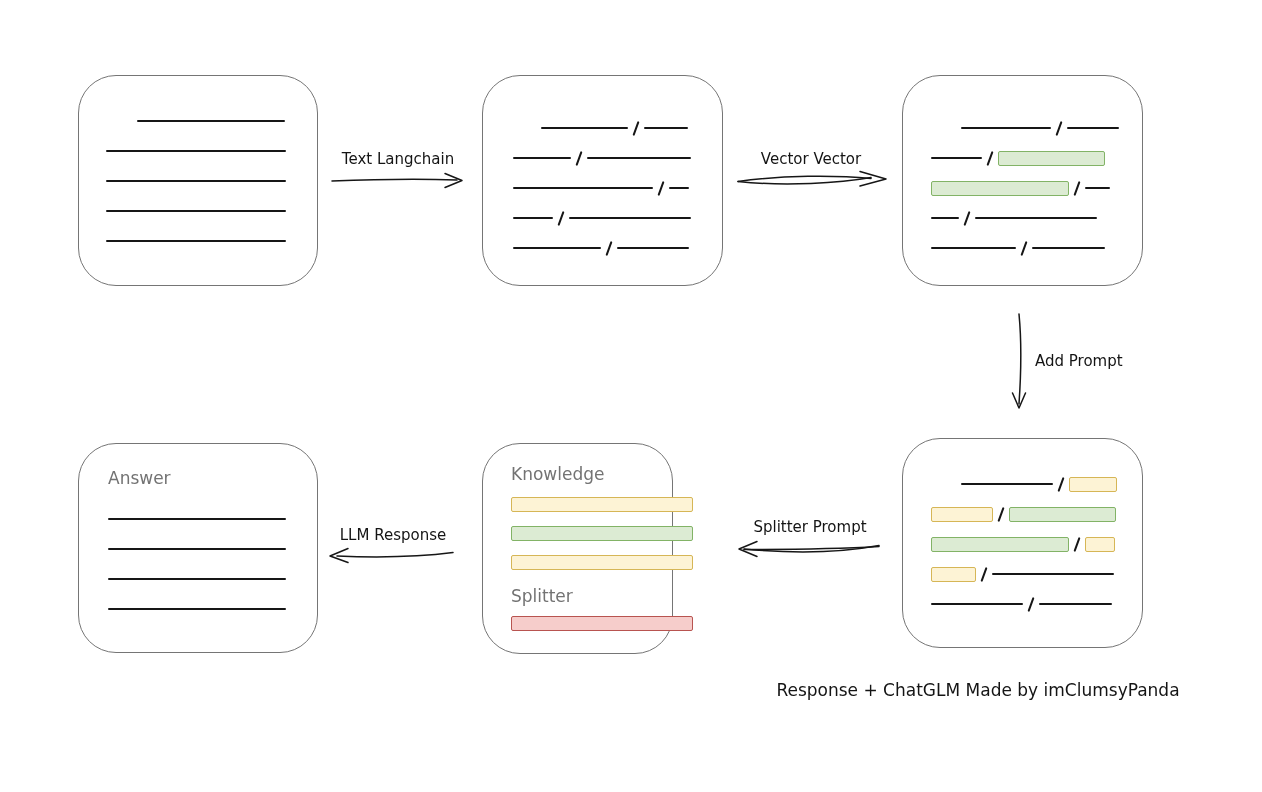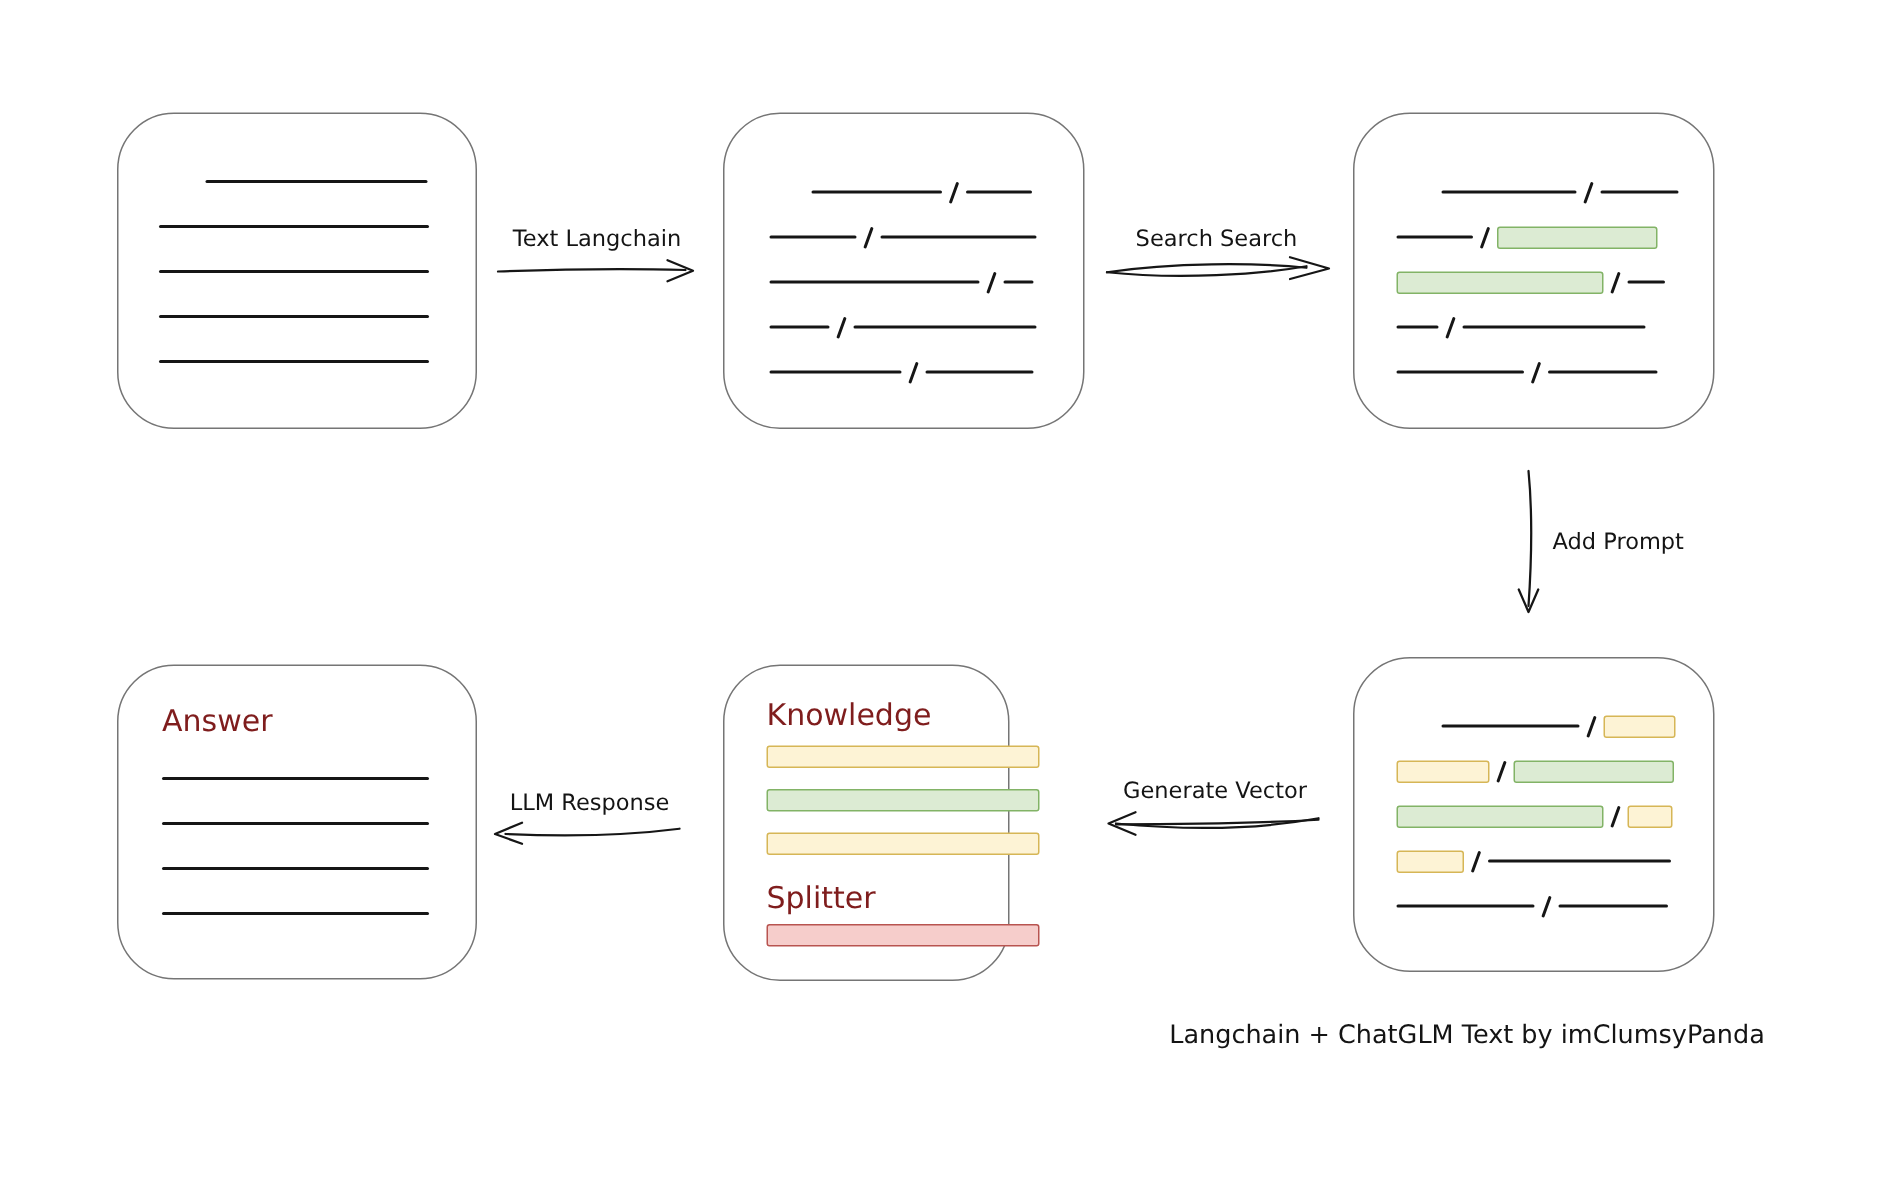--- a/index.html
+++ b/index.html
@@ -24,21 +24,21 @@
   .bar{
     height:15px;box-sizing:border-box;border-radius:2px;
     border:1.4px solid;flex:none;
   }
   .bar.green{background:var(--green-fill);border-color:var(--green-border);}
   .bar.yellow{background:var(--yellow-fill);border-color:var(--yellow-border);}
   .pbar{position:absolute;left:28px;width:182px;height:15px;box-sizing:border-box;border-radius:2px;border:1.4px solid;}
   .pbar.green{background:var(--green-fill);border-color:var(--green-border);}
   .pbar.yellow{background:var(--yellow-fill);border-color:var(--yellow-border);}
   .pbar.red{background:var(--red-fill);border-color:var(--red-border);}
-  .box-label{position:absolute;font-size:20px;white-space:nowrap;color:#7f1d1d;}
+  .box-label{position:absolute;font-size:17px;white-space:nowrap;color:#737373;}
   .arrow-label{position:absolute;font-size:15px;white-space:nowrap;color:#141414;}
   .centered{transform:translateX(-50%);}
   .caption{position:absolute;font-size:17px;white-space:nowrap;color:#141414;transform:translateX(-50%);}
   svg.arrows{position:absolute;left:0;top:0;pointer-events:none;}
   svg.arrows path, svg.arrows polyline{
     fill:none;stroke:#161616;stroke-width:1.5;
     stroke-linecap:round;stroke-linejoin:round;
   }
 </style>
 </head>
@@ -208,19 +208,19 @@
       <path d="M879,546.5 C834,549 788,549.5 744,549.5"></path>
       <polyline points="757,541.5 739,549 757,556.5"></polyline>
     </g>
     <g>
       <path d="M453,552.5 C414,557.5 372,557.5 337,556"></path>
       <polyline points="348,548.5 330,556 348,562.5"></polyline>
     </g>
   </svg>
 
   <div class="arrow-label centered" style="left:398px;top:150px">Text Langchain</div>
-  <div class="arrow-label centered" style="left:811px;top:150px">Search Search</div>
+  <div class="arrow-label centered" style="left:811px;top:150px">Vector Vector</div>
   <div class="arrow-label" style="left:1035px;top:352px">Add Prompt</div>
-  <div class="arrow-label centered" style="left:810px;top:518px">Generate Vector</div>
+  <div class="arrow-label centered" style="left:810px;top:518px">Splitter Prompt</div>
   <div class="arrow-label centered" style="left:393px;top:526px">LLM Response</div>
 
-  <div class="caption" style="left:978px;top:680px">Langchain + ChatGLM Text by imClumsyPanda</div>
+  <div class="caption" style="left:978px;top:680px">Response + ChatGLM Made by imClumsyPanda</div>
 </div>
 
 </body></html>

